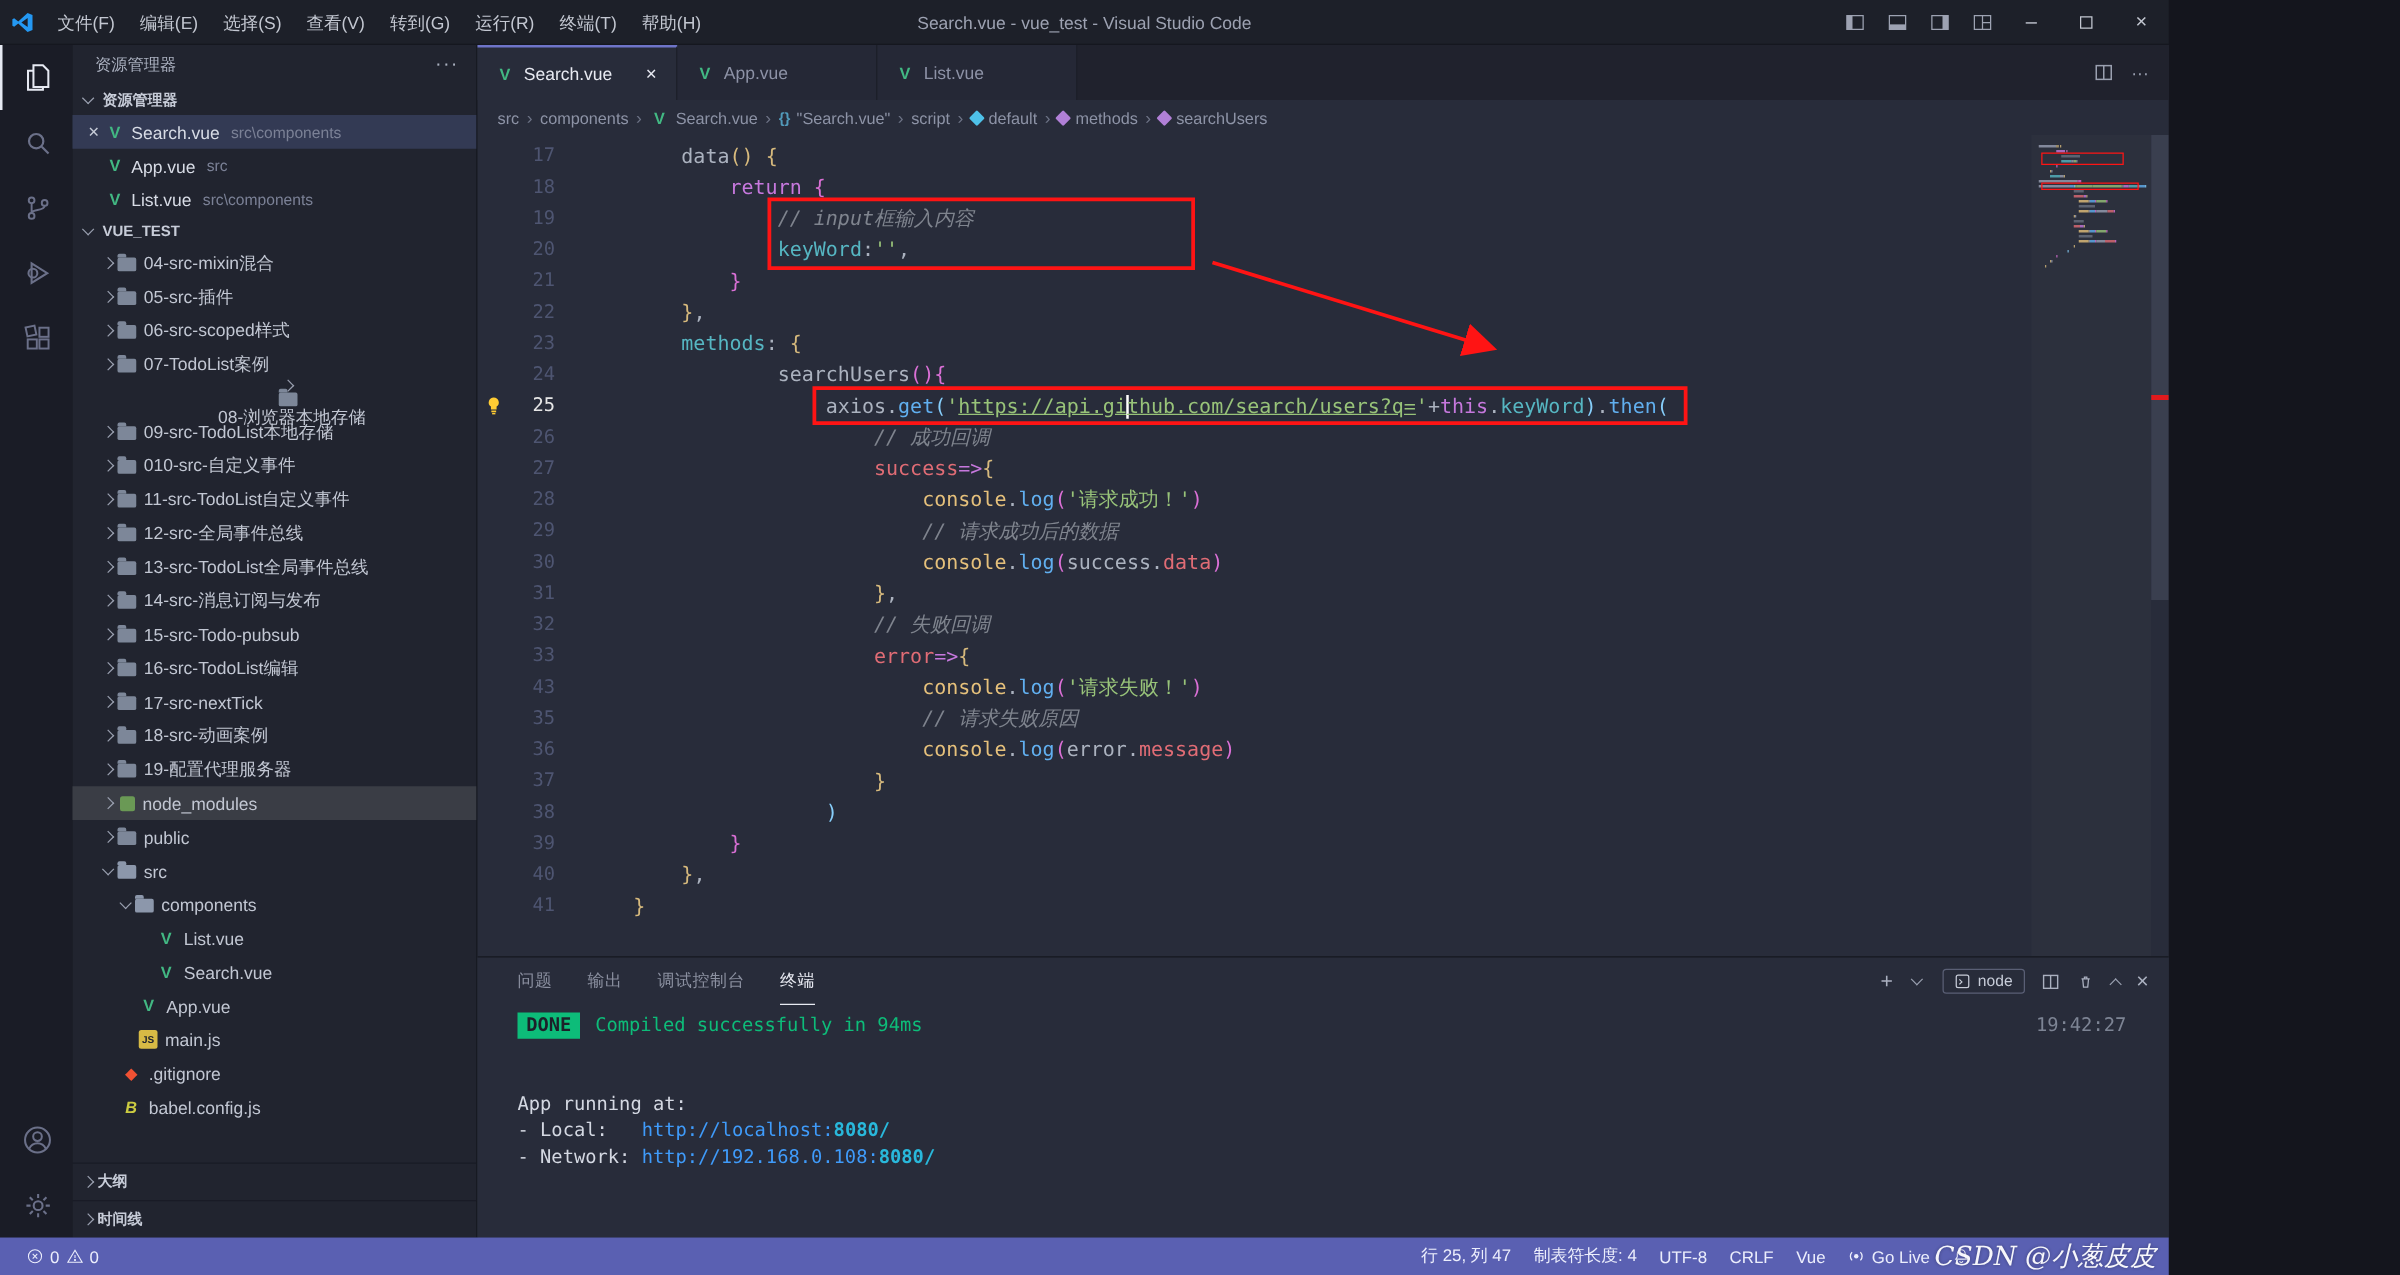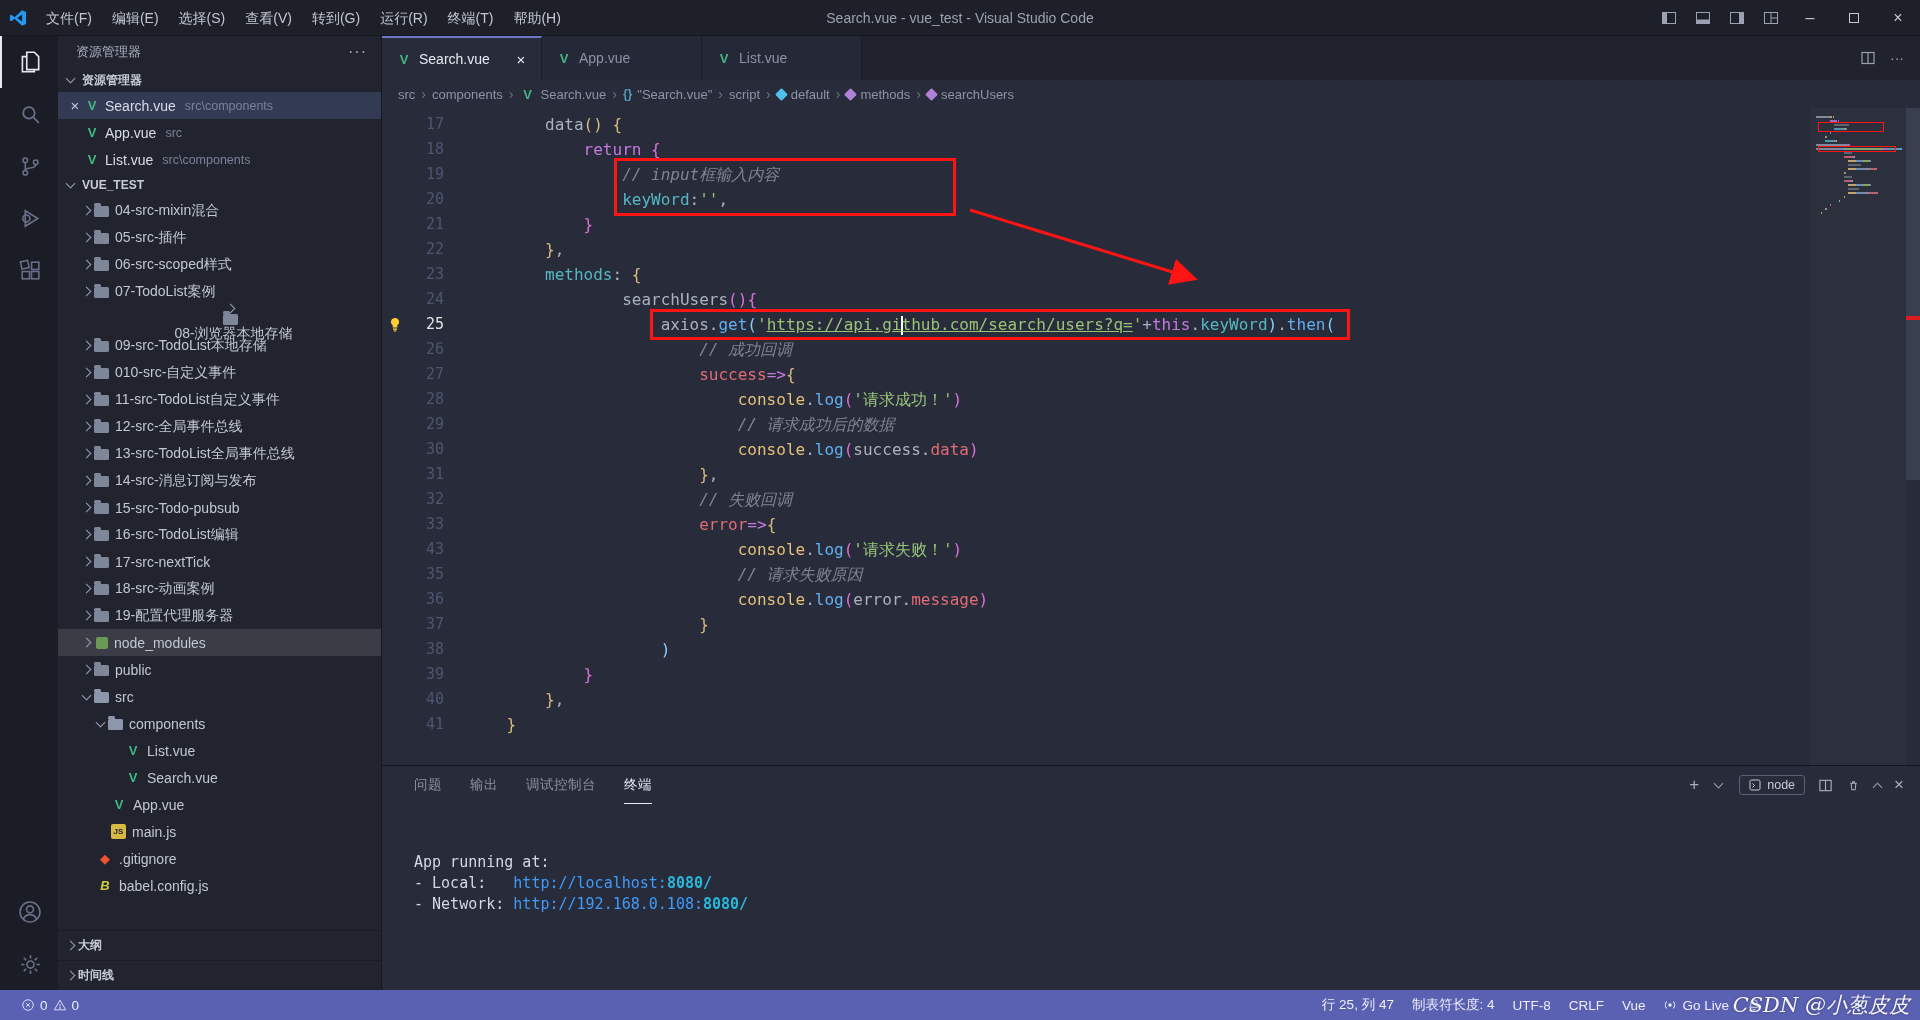--- a/index.html
+++ b/index.html
@@ -1,18 +1,18 @@
 <!DOCTYPE html>
 <html style="--accent: #6e74c8; --statusbar: #5a60b2; --annotation: #ff1414; --terminal_green: #0dbc79; --link: #3f9bfa; --vue: #42b883;"><head>
 <meta charset="utf-8">
 <style>
   * { margin:0; padding:0; box-sizing:border-box; }
   html,body { width:1920px; height:1020px; overflow:hidden; background:#14151d; }
   body { font-family:"Liberation Sans", sans-serif; color:#c7ccd8; font-size:14px; }
-  #app { width:1920px; height:1020px; display:flex; flex-direction:column; }
+  #app { width:1735px; height:1020px; display:flex; flex-direction:column; }
 
   
   .titlebar { height:36px; background:#1d2029; display:flex; align-items:center; position:relative; flex:0 0 36px; border-bottom:1px solid #15171f; }
   .logo { width:36px; display:flex; justify-content:center; }
   .menubar { display:flex; }
   .menu-item { padding:0 10px; line-height:36px; font-size:14px; color:#c3c7d1; cursor:default; }
   .wintitle { position:absolute; left:0; right:0; text-align:center; font-size:14px; color:#9da2b2; pointer-events:none; }
   .win-actions { margin-left:auto; display:flex; align-items:center; z-index:2; }
   .layout-ico { width:34px; height:36px; display:flex; align-items:center; justify-content:center; color:#9da2b2; }
   .win-btn { width:44px; height:36px; display:flex; align-items:center; justify-content:center; color:#c3c7d1; font-size:16px; }
@@ -810,20 +810,25 @@
             <span>
                 <svg width="15" height="15" viewBox="0 0 16 16" fill="none" stroke="currentColor" stroke-width="1.1">
                   <path d="M4.5 5.5h7M7 5.5V4h2v1.5M5.5 5.5l.7 7h3.6l.7-7"></path>
                 </svg>
               </span>
             <span class="chev" style="transform:rotate(-135deg); margin-top:4px;"></span>
             <span style="font-size:17px;">×</span>
           </div>
         </div>
         <div class="terminal">
+          <div class="tline">
+            <span class="done-badge">DONE</span>
+            <span class="compile-msg">Compiled successfully in 94ms</span>
+            <span class="t-time">19:42:27</span>
+          </div>
           <div class="t-gap"></div>
           <div class="tline"><span>App running at:</span></div>
           <div class="tline">
             <span>- Local:   </span><span class="t-url"><span>http://localhost:</span><span class="t-port">8080/</span></span>
           </div>
           <div class="tline">
             <span>- Network: </span><span class="t-url"><span>http://192.168.0.108:</span><span class="t-port">8080/</span></span>
           </div>
         </div>
       </div>

